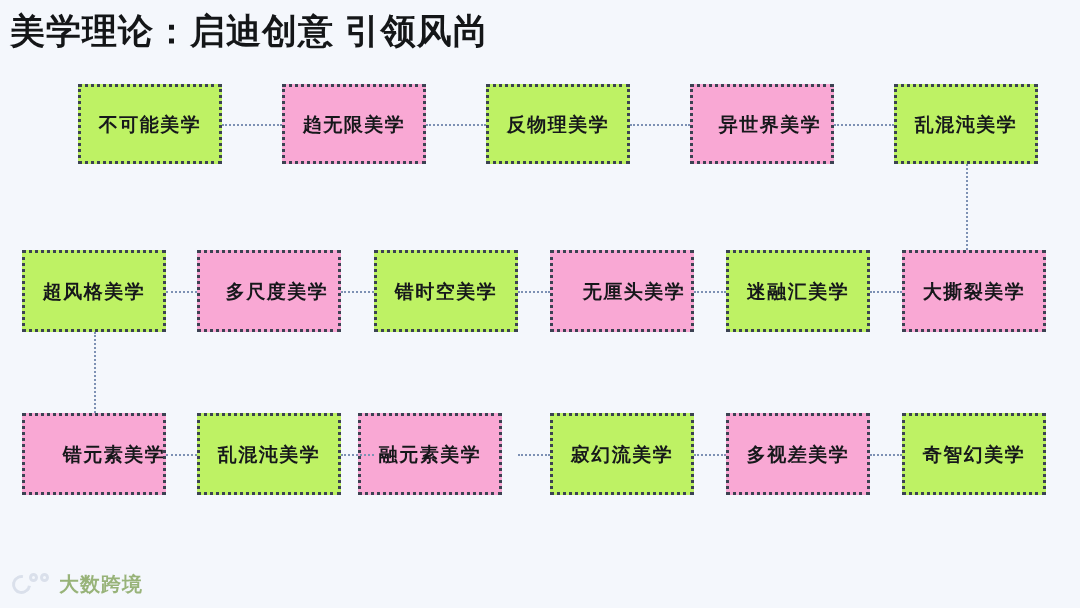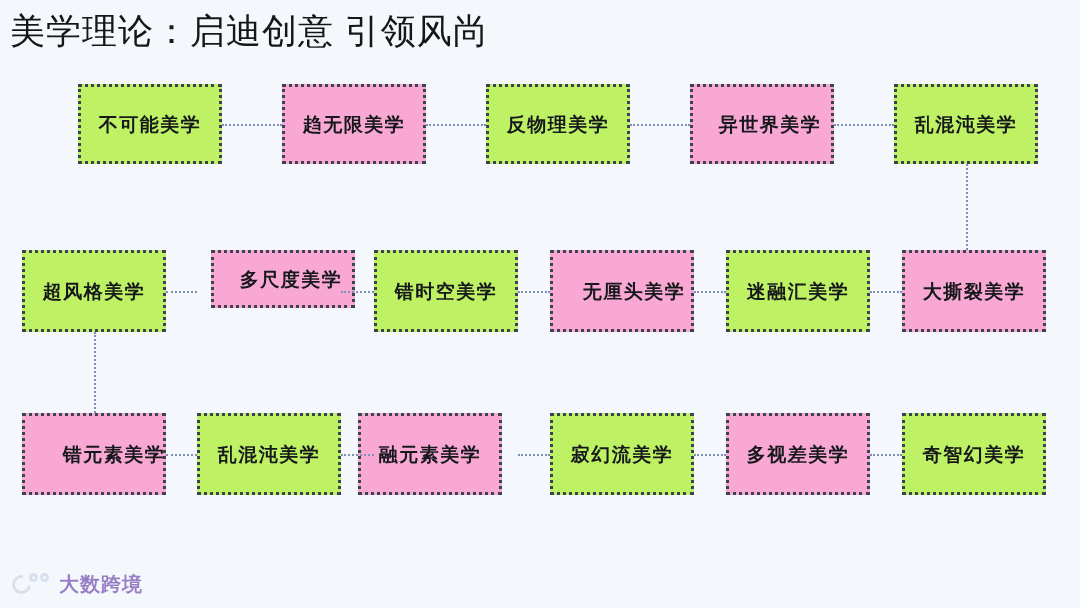--- a/index.html
+++ b/index.html
@@ -22,21 +22,21 @@
     height: 608px;
     background: #f4f7fc;
   }
 
   
   #title {
     position: absolute;
     left: 10px;
     top: 8px;
     font-size: 35px;
-    font-weight: normal;
+    font-weight: bold;
     color: #141618;
     letter-spacing: 1px;
     white-space: nowrap;
     line-height: 46px;
   }
 
   
   .node {
     position: absolute;
     border: 3px dotted #3b4252;
@@ -88,40 +88,40 @@
     position: absolute; top: 1px;
     width: 9px; height: 9px;
     border: 3px solid #c6cede;
     border-radius: 50%;
   }
   #logo .mark .d1 { left: 17px; }
   #logo .mark .d2 { left: 28px; }
   #logo .wordmark {
     font-size: 20px;
     font-weight: bold;
-    color: #4c1d95;
+    color: #4d7c0f;
     letter-spacing: 1px;
     line-height: 22px;
   }
 </style>
 </head>
 <body>
 
 <div id="slide">
 
   <div id="title">美学理论：启迪创意 引领风尚</div>
 
   <div id="nodes-layer">
       <div class="node plain" style="left: 78px; top: 84px; width: 144px; height: 80px;">不可能美学</div>
       <div class="node filled" style="left: 282px; top: 84px; width: 144px; height: 80px;">趋无限美学</div>
       <div class="node plain" style="left: 486px; top: 84px; width: 144px; height: 80px;">反物理美学</div>
       <div class="node filled" style="left: 690px; top: 84px; width: 144px; height: 80px; padding-left: 16px;">异世界美学</div>
       <div class="node plain" style="left: 894px; top: 84px; width: 144px; height: 80px;">乱混沌美学</div>
       <div class="node plain" style="left: 22px; top: 250px; width: 144px; height: 82px;">超风格美学</div>
-      <div class="node filled" style="left: 211px; top: 250px; width: 144px; height: 58px; padding-left: 16px;">多尺度美学</div>
+      <div class="node filled" style="left: 197px; top: 250px; width: 144px; height: 82px; padding-left: 16px;">多尺度美学</div>
       <div class="node plain" style="left: 374px; top: 250px; width: 144px; height: 82px; text-align: right;">错时空美学</div>
       <div class="node filled" style="left: 550px; top: 250px; width: 144px; height: 82px; padding-left: 24px;">无厘头美学</div>
       <div class="node plain" style="left: 726px; top: 250px; width: 144px; height: 82px;">迷融汇美学</div>
       <div class="node filled" style="left: 902px; top: 250px; width: 144px; height: 82px;">大撕裂美学</div>
       <div class="node filled" style="left: 22px; top: 413px; width: 144px; height: 82px; padding-left: 40px;">错元素美学</div>
       <div class="node plain" style="left: 197px; top: 413px; width: 144px; height: 82px;">乱混沌美学</div>
       <div class="node filled" style="left: 358px; top: 413px; width: 144px; height: 82px;">融元素美学</div>
       <div class="node plain" style="left: 550px; top: 413px; width: 144px; height: 82px;">寂幻流美学</div>
       <div class="node filled" style="left: 726px; top: 413px; width: 144px; height: 82px;">多视差美学</div>
       <div class="node plain" style="left: 902px; top: 413px; width: 144px; height: 82px;">奇智幻美学</div>

